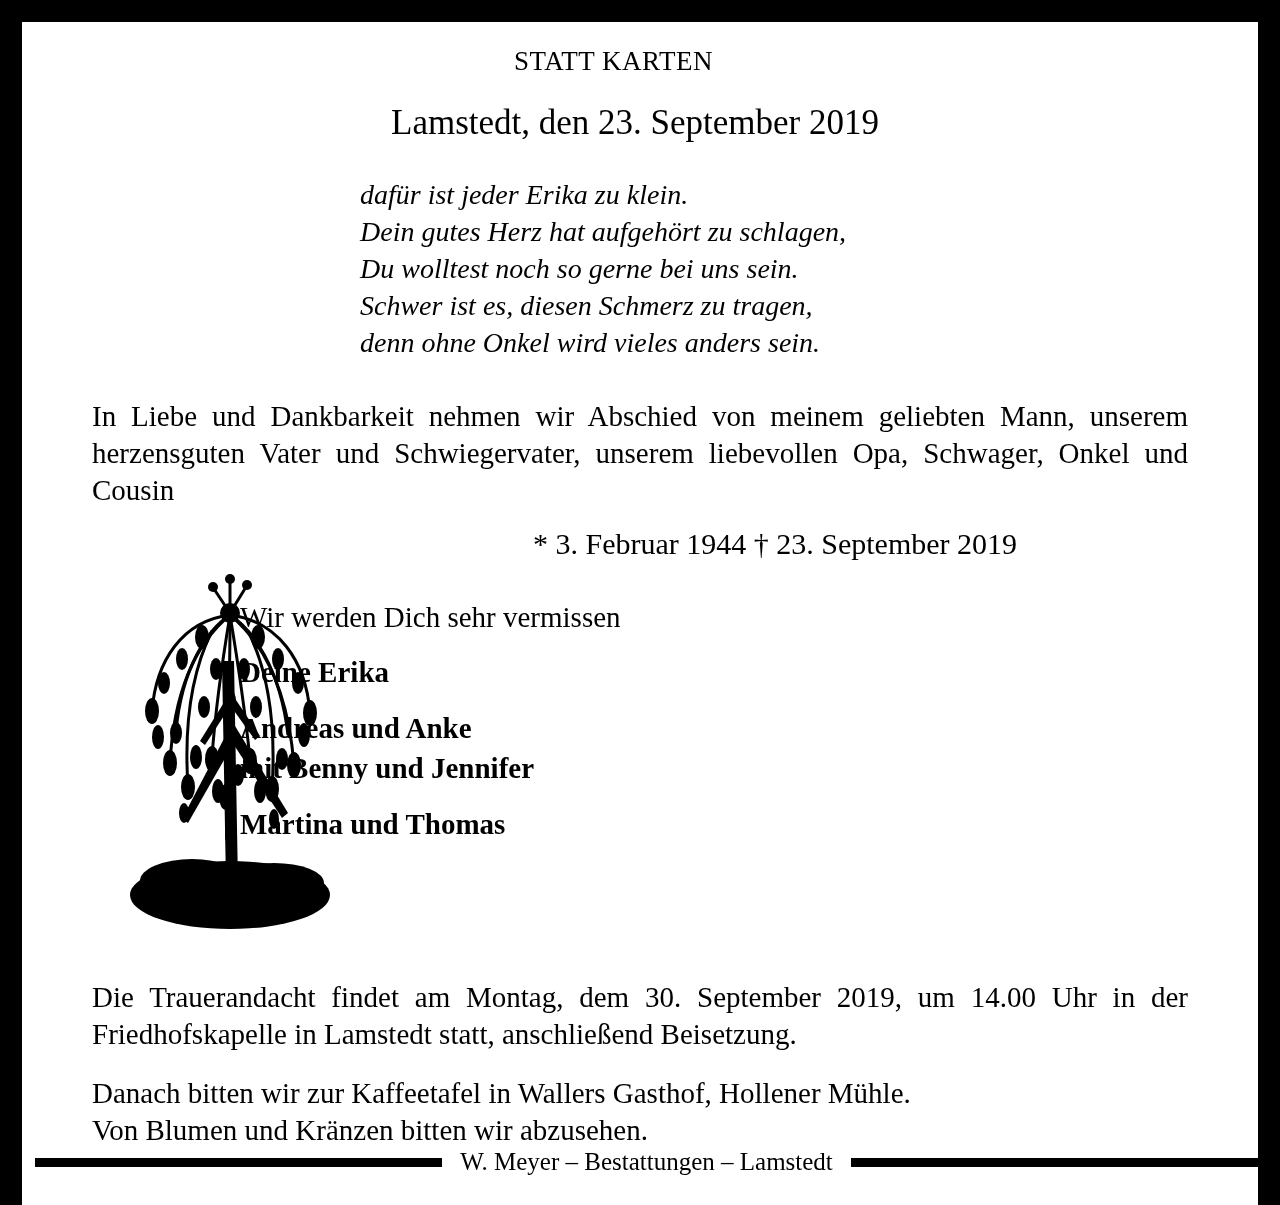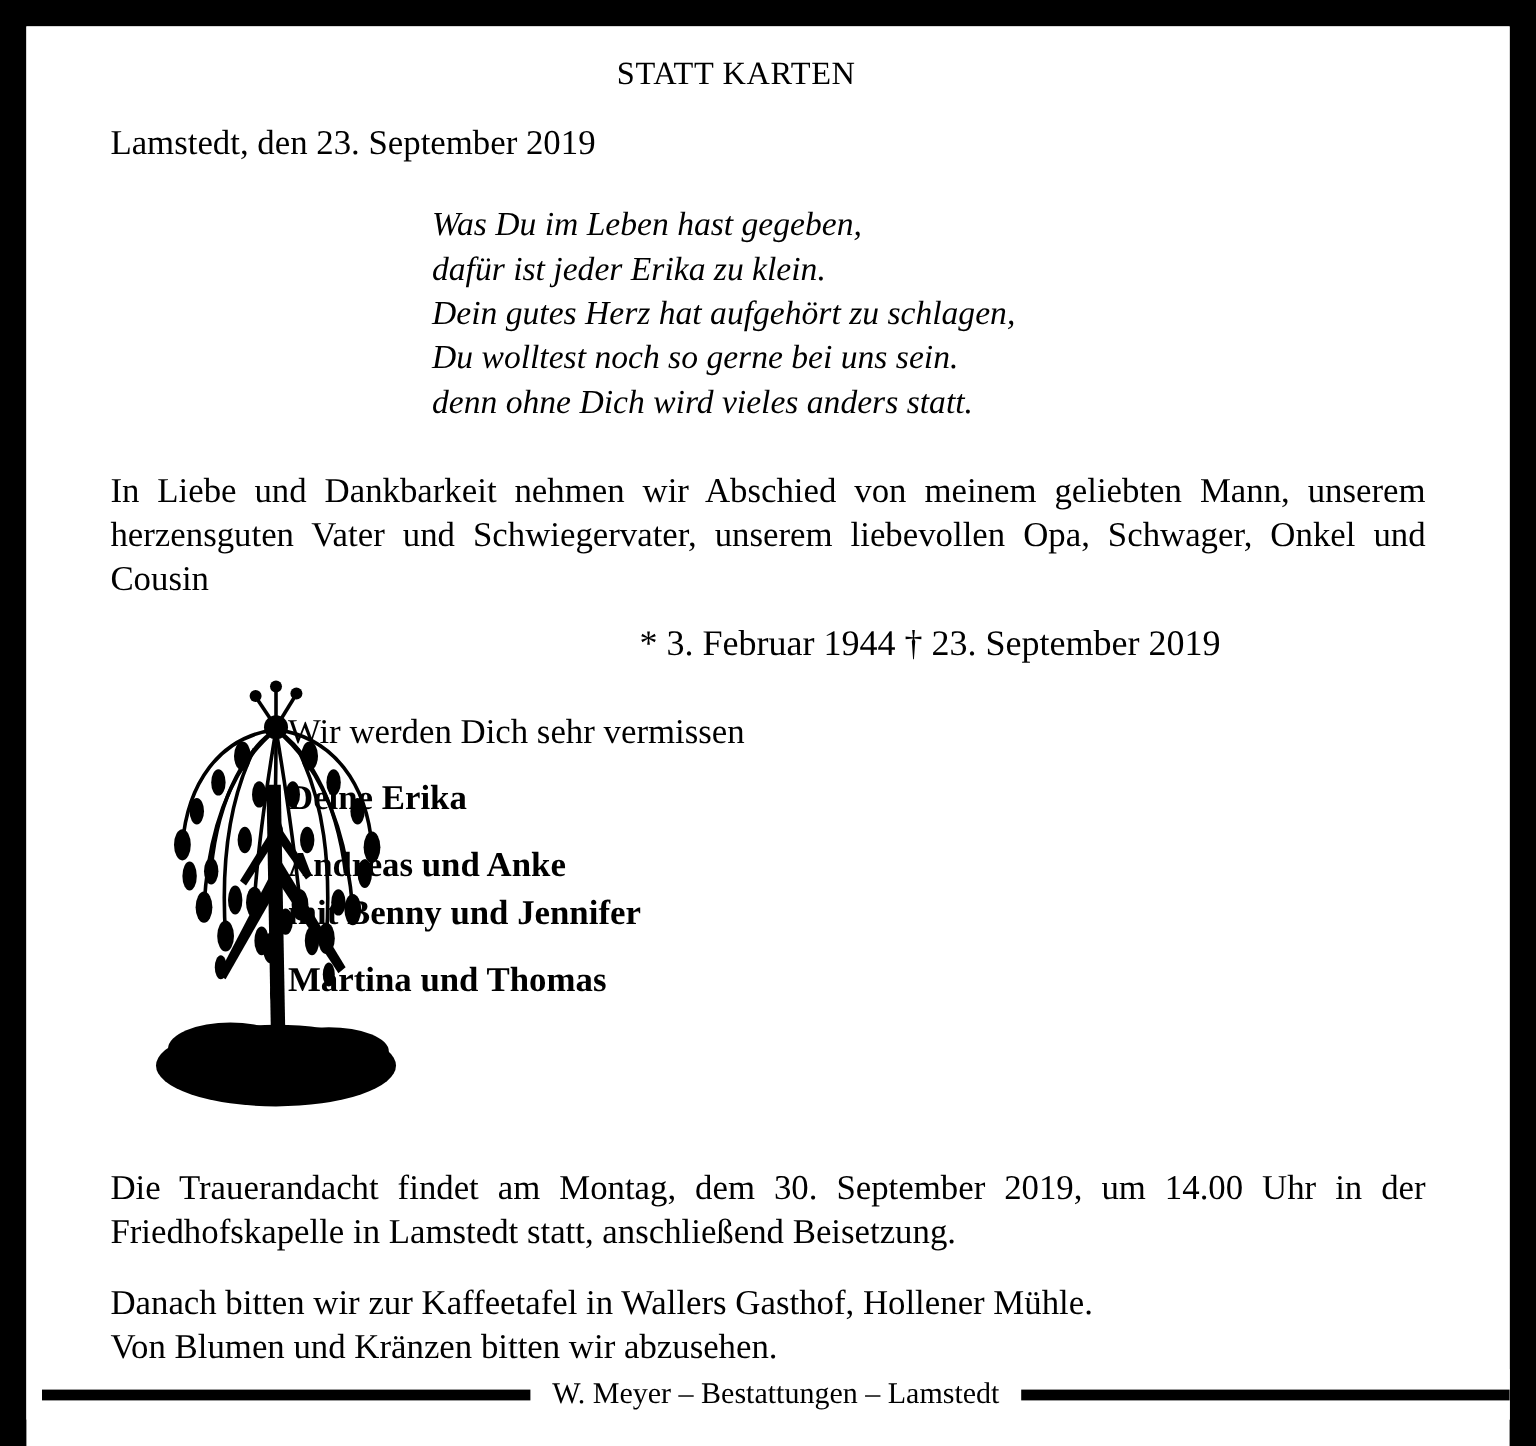--- a/index.html
+++ b/index.html
@@ -56,22 +56,22 @@
     padding: 14px 70px 0 70px;
     background: #ffffff;
   }
   .statt-karten {
     font-size: 27px;
     letter-spacing: 0.5px;
     margin-left: 422px;
     margin-top: 10px;
   }
   .place-date {
-    font-size: 29px;
-    text-align: left;
+    font-size: 35px;
+    text-align: center;
     margin-top: 26px;
     margin-right: 10px;
   }
   .verse {
     margin-top: 34px;
     margin-left: 268px;
     font-style: italic;
     font-size: 28px;
     line-height: 1.32;
   }
@@ -169,25 +169,25 @@
   <div class="frame-left"></div>
   <div class="frame-right"></div>
 
   <div class="inner">
 
     <div class="statt-karten">STATT KARTEN</div>
 
     <div class="place-date">Lamstedt, den 23. September 2019</div>
 
     <div class="verse">
-      <div>Was Du im Leben hast gegeben,</div>
       <div>dafür ist jeder Erika zu klein.</div>
       <div>Dein gutes Herz hat aufgehört zu schlagen,</div>
       <div>Du wolltest noch so gerne bei uns sein.</div>
-      <div>denn ohne Dich wird vieles anders statt.</div>
+      <div>Schwer ist es, diesen Schmerz zu tragen,</div>
+      <div>denn ohne Onkel wird vieles anders sein.</div>
     </div>
 
     <div class="intro">In Liebe und Dankbarkeit nehmen wir Abschied von meinem geliebten Mann, unserem herzensguten Vater und Schwiegervater, unserem liebevollen Opa, Schwager, Onkel und Cousin</div>
 
     <div class="name-block">
 
       <div class="tree">
         <svg viewBox="0 0 240 400" width="240" height="400" aria-hidden="true">
           <g fill="#000000">
 

